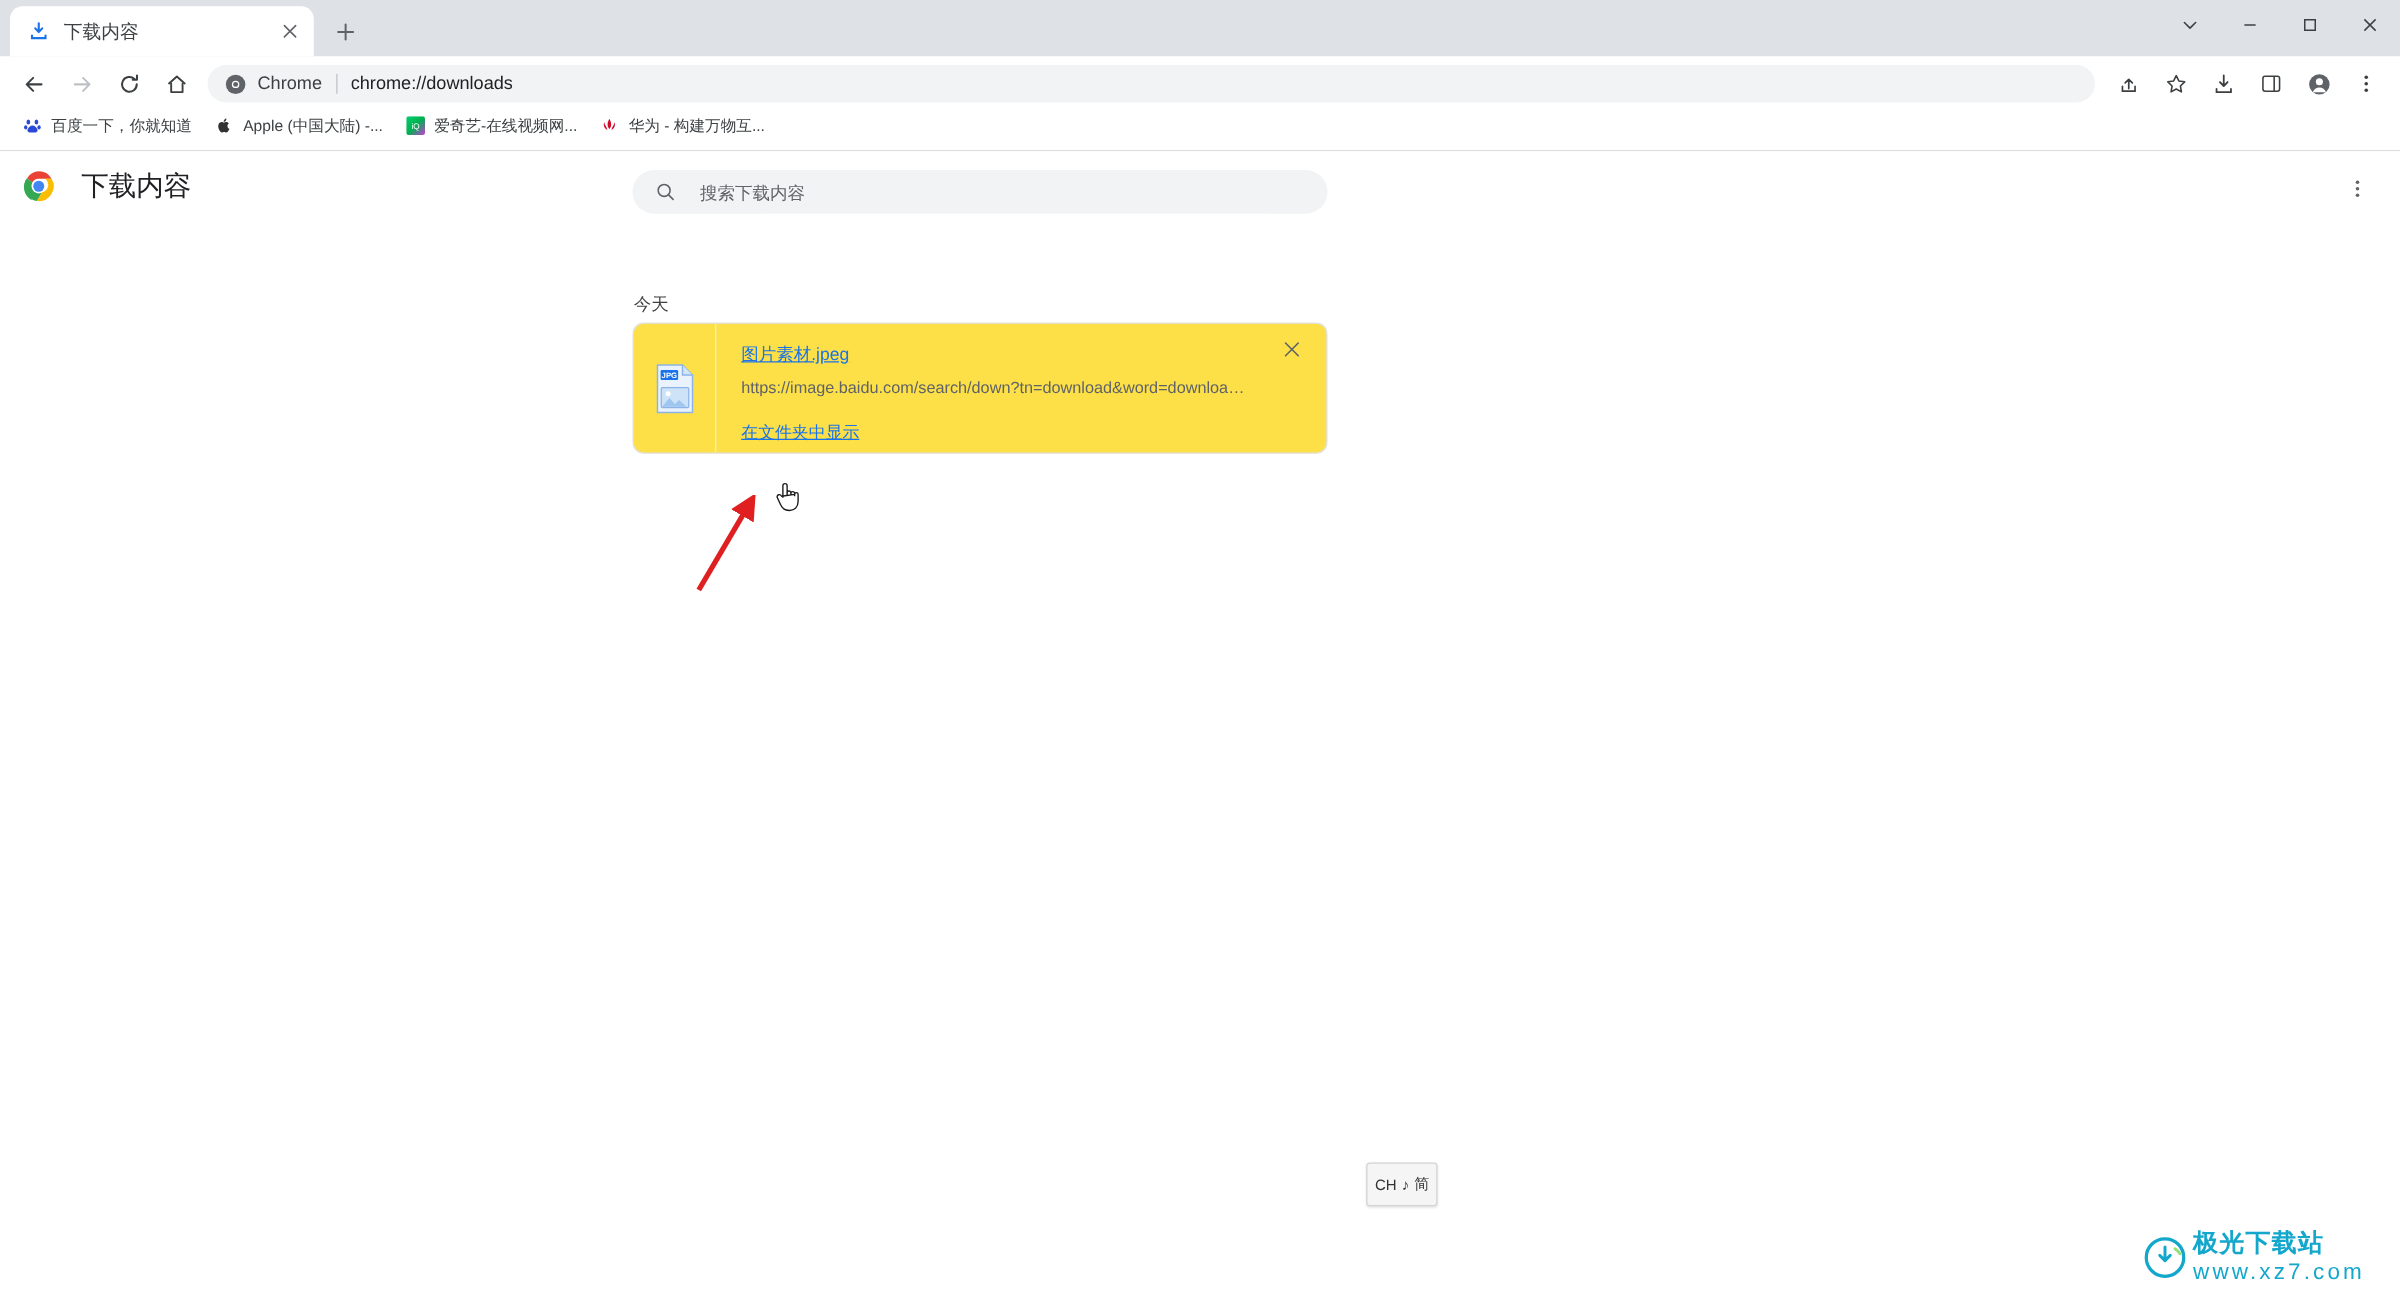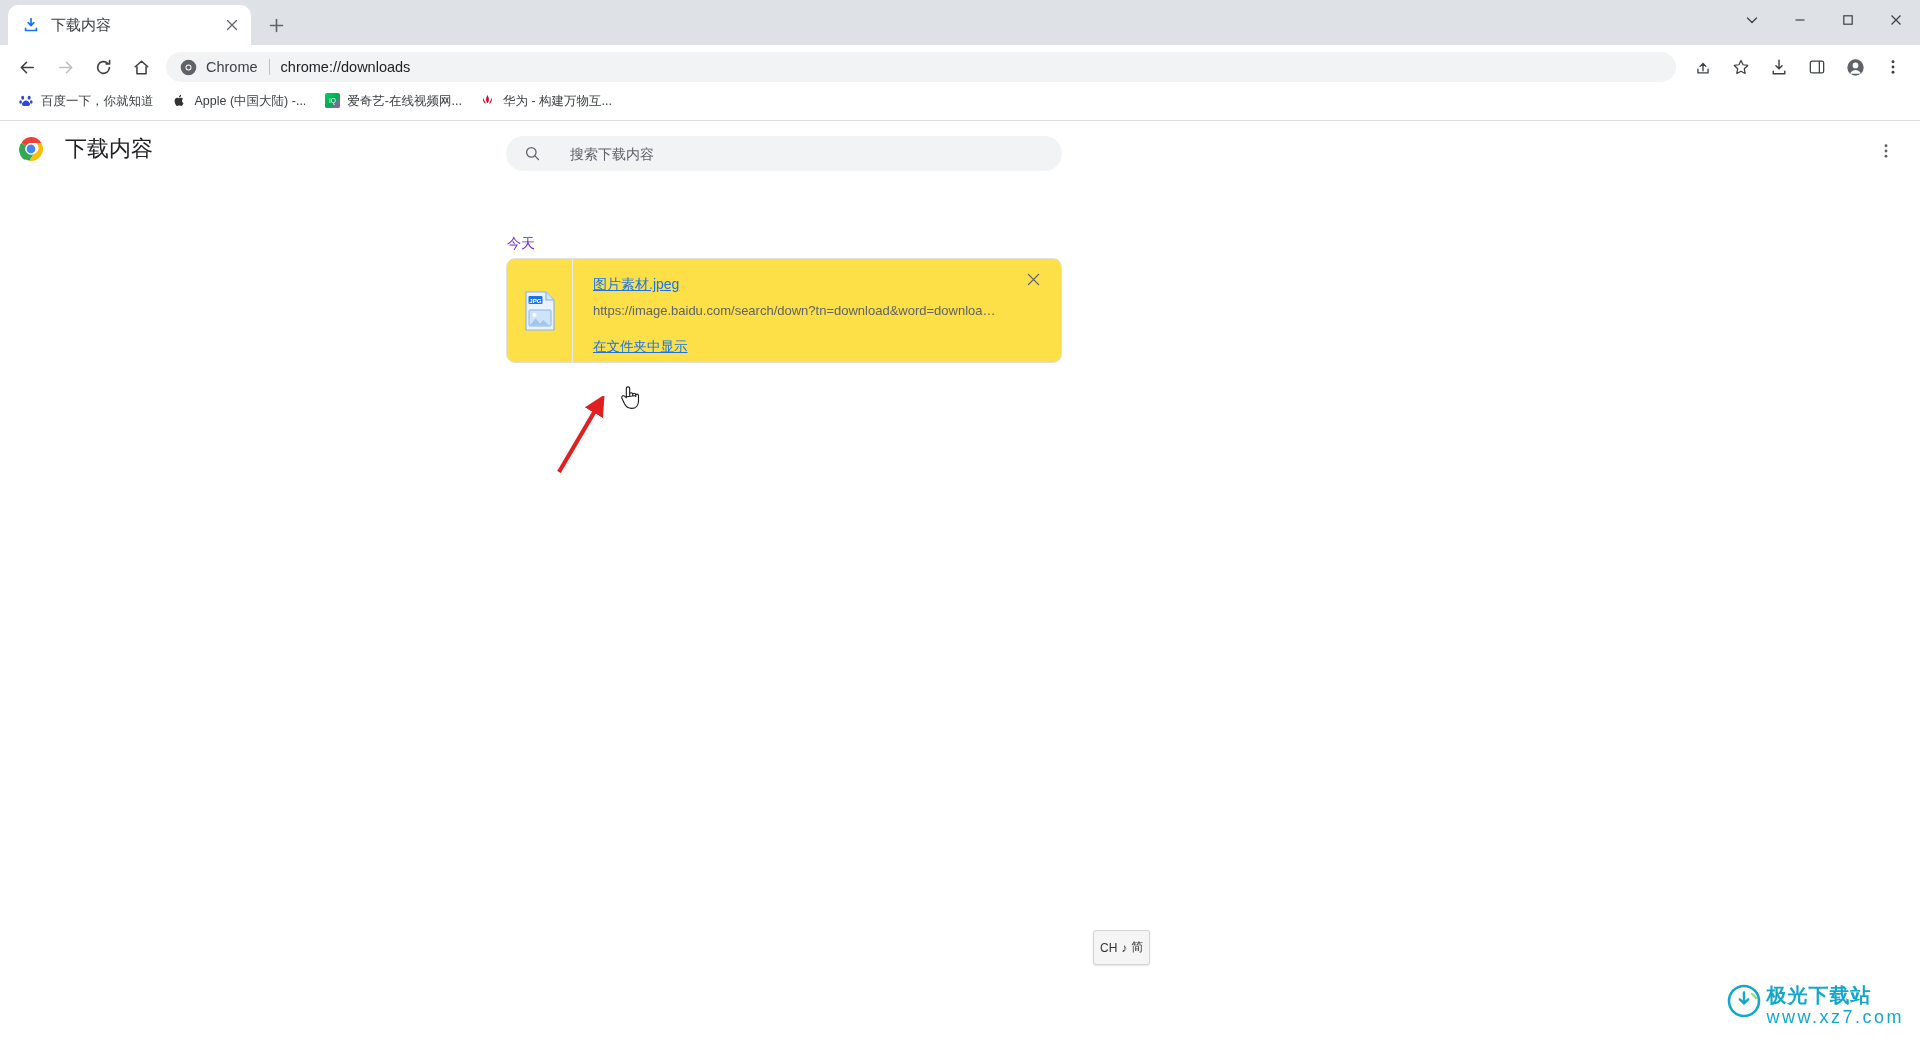--- a/index.html
+++ b/index.html
@@ -214,21 +214,20 @@
     left: 506px;
     top: 15px;
     width: 556px;
     height: 35px;
     background: #f1f3f4;
     border-radius: 18px;
     display: flex;
     align-items: center;
     padding: 0 18px;
     box-sizing: border-box;
-    gap: 10px;
   }
   .dl-search-icon {
     width: 17px; height: 17px;
     display: flex; align-items: center; justify-content: center;
     flex: 0 0 auto;
   }
   .dl-search-input {
     border: none;
     background: transparent;
     outline: none;
@@ -243,21 +242,21 @@
   .dl-more {
     position: absolute;
     right: 18px;
     top: 14px;
     width: 32px; height: 32px;
     display: flex; align-items: center; justify-content: center;
     border-radius: 50%;
   }
   .dl-date {
     font-size: 14px;
-    color: #6d28d9;
+    color: #404040;
     position: absolute;
     left: 507px;
     top: 114px;
   }
   .dl-card {
     position: absolute;
     left: 506px;
     top: 137px;
     width: 556px;
     height: 105px;
@@ -359,23 +358,24 @@
     font-size: 12px;
     color: #333333;
     margin-right: 4px;
     white-space: nowrap;
   }
   .ime-txt:last-child { margin-right: 0; }
 
   
   .watermark {
     position: absolute;
-    right: 16px;
+    right: 28px;
     bottom: 10px;
     display: flex;
+    align-items: center;
     opacity: 0.92;
     margin-top: 28px;
   }
   .wm-icon {
     width: 34px; height: 34px;
     display: flex; align-items: center; justify-content: center;
     flex: 0 0 auto;
   }
   .wm-texts { margin-left: 5px; line-height: 1.15; }
   .wm-main {

